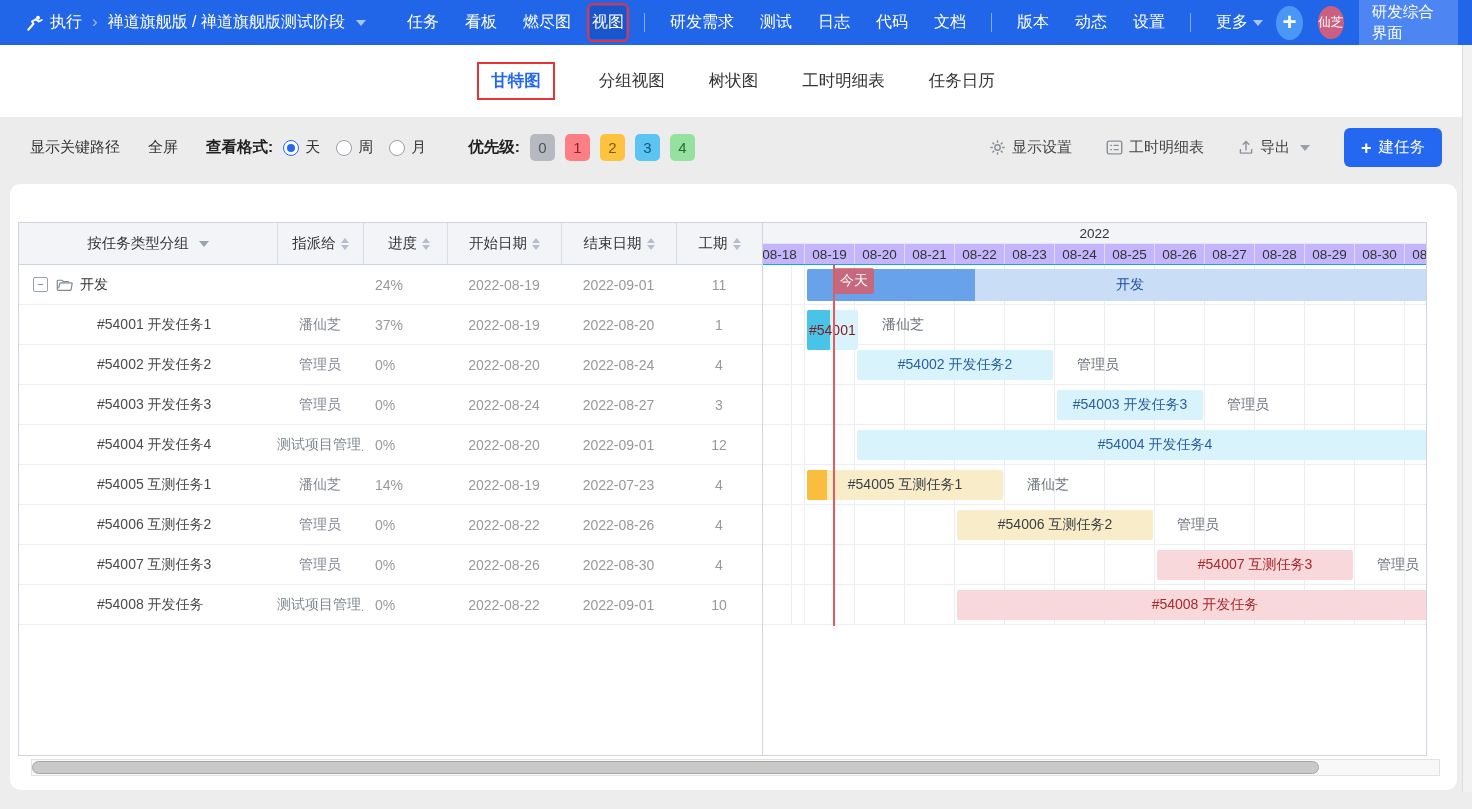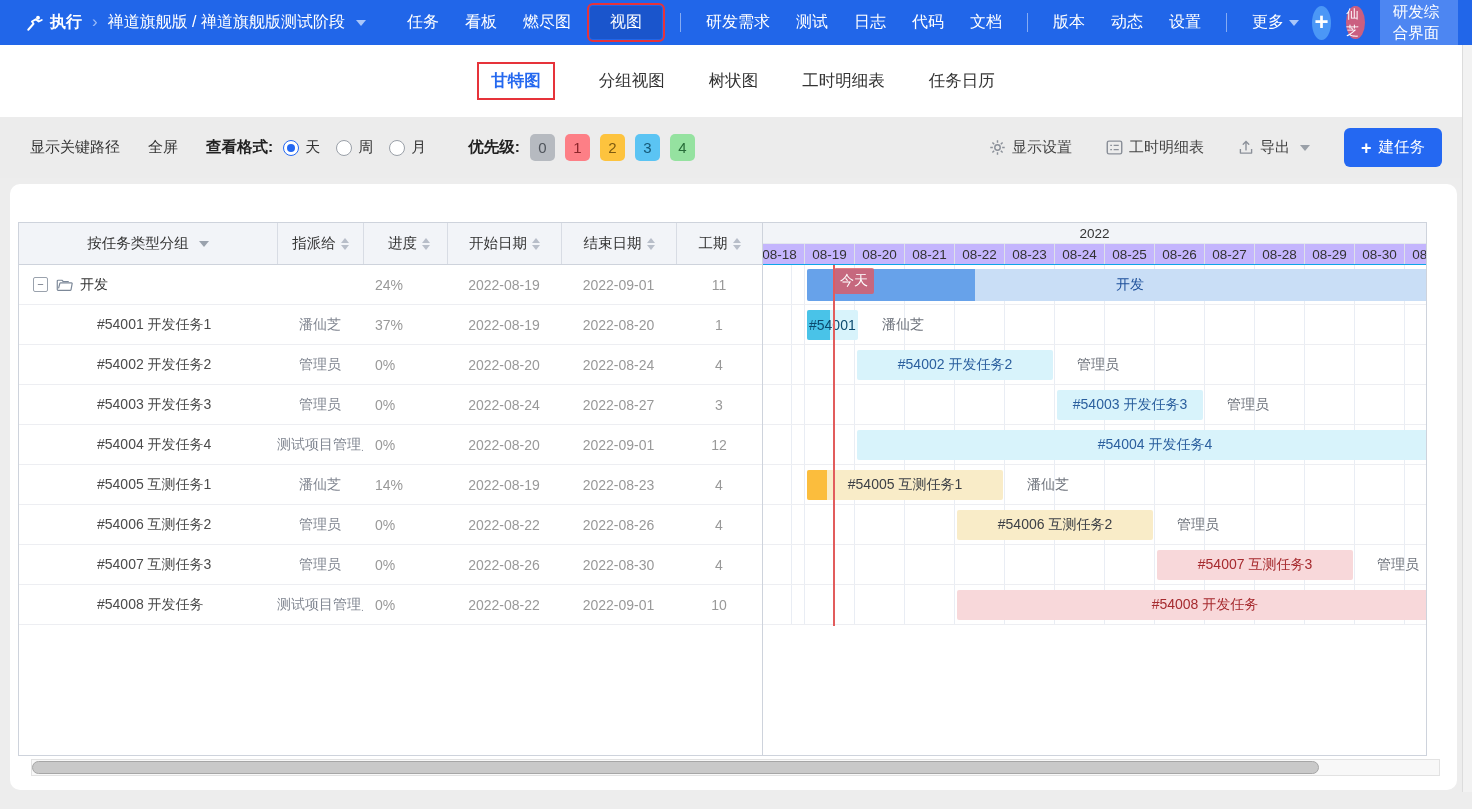--- a/index.html
+++ b/index.html
@@ -3,27 +3,27 @@
 <meta charset="utf-8">
 <style>
   html,body{margin:0;padding:0;}
   body{width:1472px;height:809px;background:#ededed;font-family:"Liberation Sans","DejaVu Sans",sans-serif;overflow:hidden;position:relative;}
   #app{position:absolute;inset:0;}
 
   
   .navbar{position:absolute;left:0;top:0;width:1472px;height:45px;background:#2166e9;display:flex;align-items:center;color:#fff;padding:0 14px;box-sizing:border-box;font-size:16px;}
   .nav-left{display:flex;align-items:center;white-space:nowrap;}
   .brand-ico{width:18px;height:18px;margin:0 6px 0 12px;flex:0 0 auto;}
-  .exec-label{font-weight:700;margin-right:10px;}
+  .exec-label{font-weight:400;margin-right:10px;}
   .crumb-chev{color:#9bbcf8;font-size:17px;margin:0 10px 2px 0;}
   .breadcrumb{margin-right:6px;}
   .caret{display:inline-block;width:0;height:0;border-left:5px solid transparent;border-right:5px solid transparent;border-top:6px solid #a9c6fa;margin-left:5px;vertical-align:middle;}
   .nav-menu{display:flex;align-items:center;margin-left:28px;}
   .nav-item{margin:0 13px;cursor:pointer;}
-  .nav-item.active{background:rgba(10,45,140,.30);padding:6px 20px;border-radius:3px;margin:0 6px;}
+  .nav-item.active{background:rgba(10,45,140,.30);padding:6px 2px;border-radius:3px;margin:0 6px;}
   .ann{outline:2.5px solid #e6333a;outline-offset:1px;}
   .nav-sep{width:1px;height:19px;background:rgba(255,255,255,.45);margin:0 12px;}
   .nav-right{margin-left:auto;display:flex;align-items:center;gap:15px;}
   .plus-btn{width:34px;height:34px;border-radius:50%;background:#4b97f6;display:flex;align-items:center;justify-content:center;font-size:24px;font-weight:700;cursor:pointer;padding-bottom:2px;box-sizing:border-box;}
   .avatar{width:33px;height:33px;border-radius:50%;background:#cb5f80;display:flex;align-items:center;justify-content:center;font-size:12.5px;cursor:pointer;}
   .ws-btn{background:#4d86f2;border-radius:4px;padding:8px 13px;font-size:15.5px;cursor:pointer;}
 
   
   .tabbar{position:absolute;left:0;top:45px;width:1472px;height:72px;background:#fff;display:flex;align-items:center;justify-content:center;}
   .tab{font-size:16.5px;color:#333;margin:0 22px;cursor:pointer;}
@@ -294,21 +294,21 @@
               <div class="cell c-gray" style="width: 115px;">2022-09-01</div>
               <div class="cell c-gray" style="width: 86px;">12</div>
             </div>
             <div class="t-row">
               <div class="cell c-task" style="width: 258px; display: flex; align-items: center; padding-left: 78px;">
                 <span>#54005 互测任务1</span>
               </div>
               <div class="cell c-assignee" style="width: 86px;">潘仙芝</div>
               <div class="cell c-gray" style="width: 84px; text-align: left; padding-left: 12px;">14%</div>
               <div class="cell c-gray" style="width: 114px;">2022-08-19</div>
-              <div class="cell c-gray" style="width: 115px;">2022-08-23</div>
+              <div class="cell c-gray" style="width: 115px;">2022-07-23</div>
               <div class="cell c-gray" style="width: 86px;">4</div>
             </div>
             <div class="t-row">
               <div class="cell c-task" style="width: 258px; display: flex; align-items: center; padding-left: 78px;">
                 <span>#54006 互测任务2</span>
               </div>
               <div class="cell c-assignee" style="width: 86px;">管理员</div>
               <div class="cell c-gray" style="width: 84px; text-align: left; padding-left: 12px;">0%</div>
               <div class="cell c-gray" style="width: 114px;">2022-08-22</div>
               <div class="cell c-gray" style="width: 115px;">2022-08-26</div>
@@ -357,21 +357,21 @@
             </div>
           </div>
         <div class="ch-rows" id="ch-rows">
             <div class="ch-row">
               <div class="bar" style="left: 44px; width: 646px; top: 4px; height: 32px; background: rgb(201, 222, 246); color: rgb(29, 79, 154);">
                 <div class="fill" style="width: 168px; background: rgb(103, 162, 234);"></div>
                 <span class="blabel">开发</span>
               </div>
             </div>
             <div class="ch-row">
-              <div class="bar small-label" style="left: 44px; width: 51px; top: 5px; height: 30px; background: rgb(216, 243, 251); color: #0c4a6e;">
+              <div class="bar small-label" style="left: 44px; width: 51px; top: 5px; height: 40px; background: rgb(216, 243, 251); color: #7f1d1d;">
                 <div class="fill" style="width: 23px; background: rgb(73, 195, 232);"></div>
                 <span class="blabel">#54001</span>
               </div>
               <span class="bar-assignee" style="left: 119px;">潘仙芝</span>
             </div>
             <div class="ch-row">
               <div class="bar" style="left: 94px; width: 196px; top: 5px; height: 30px; background: rgb(216, 243, 251); color: rgb(42, 95, 158);">
                 <span class="blabel">#54002 开发任务2</span>
               </div>
               <span class="bar-assignee" style="left: 314px;">管理员</span>

